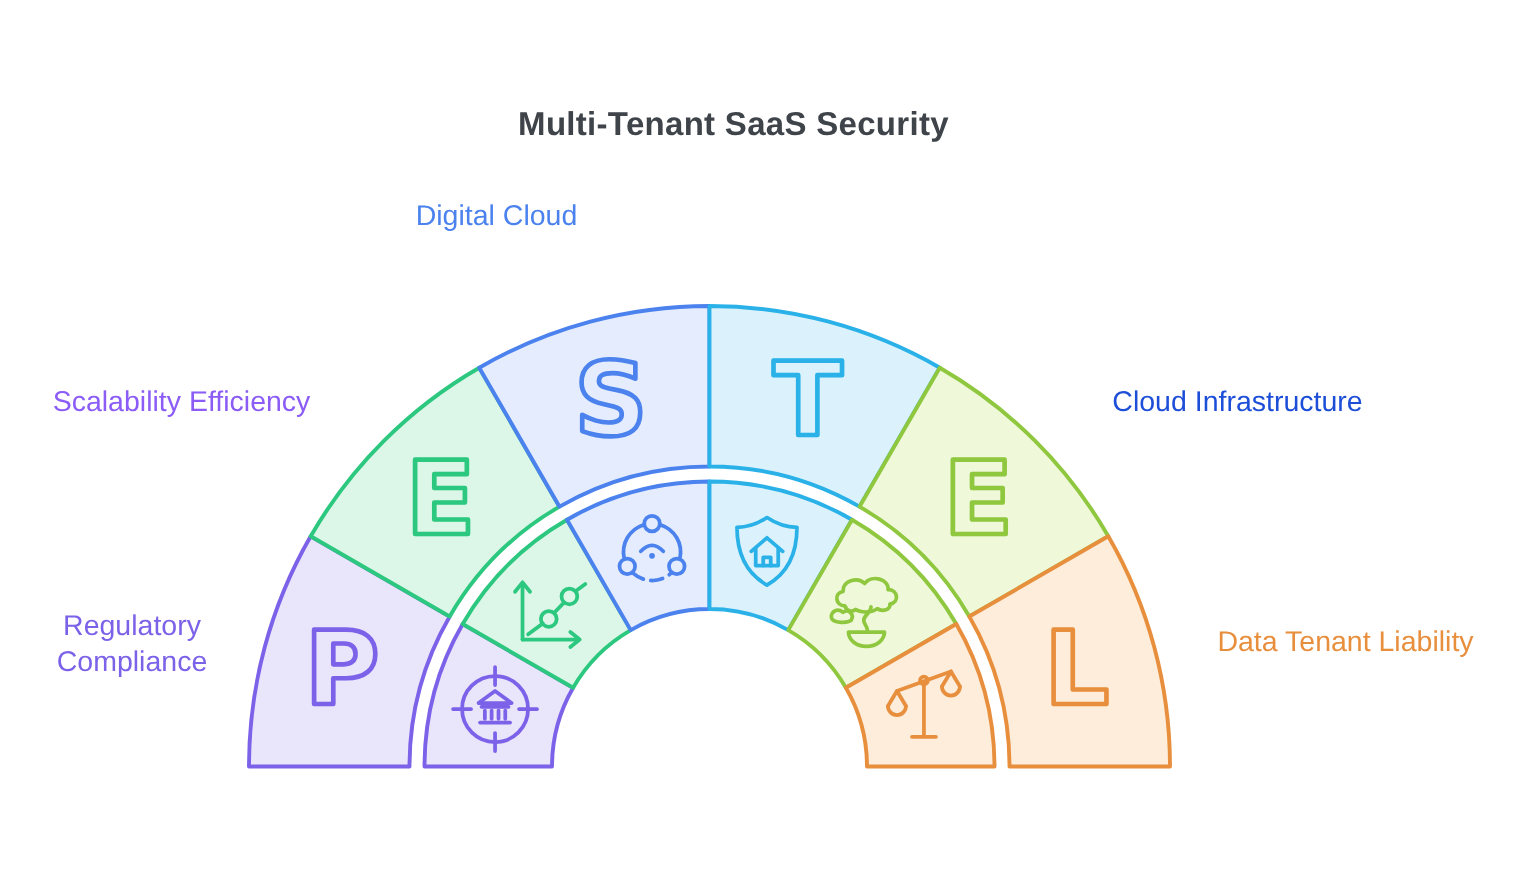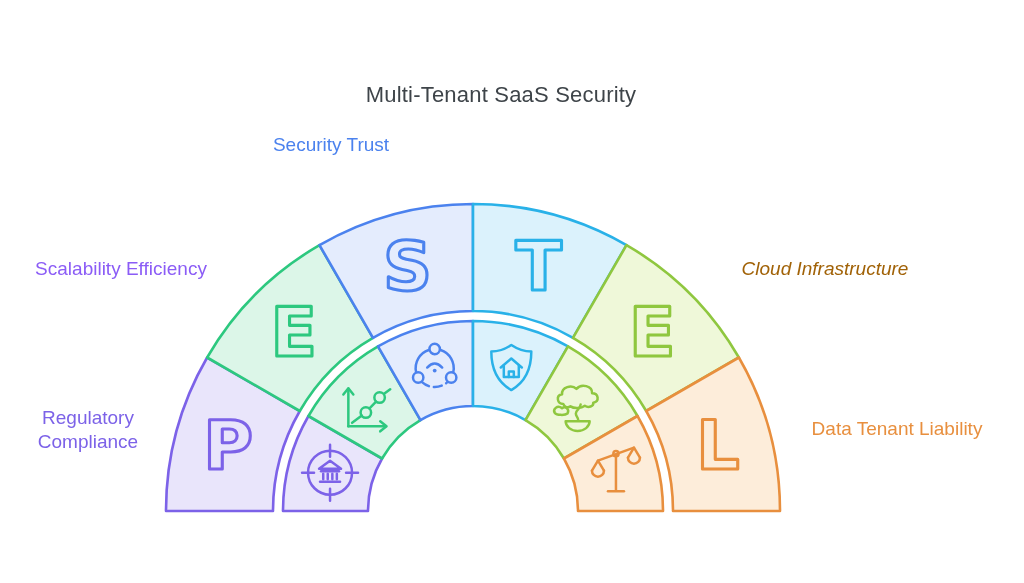--- a/index.html
+++ b/index.html
@@ -3,21 +3,21 @@
 <meta charset="utf-8">
 <style>
   html,body{margin:0;padding:0;}
   body{
     width:1024px;height:583px;background:#ffffff;overflow:hidden;position:relative;
     font-family:"Liberation Sans","DejaVu Sans",sans-serif;
   }
   .stage{position:absolute;inset:0;}
   .title{
     position:absolute;left:485px;top:79px;transform:translate(-50%,-50%);
-    font-size:22px;font-weight:normal;letter-spacing:.2px;white-space:nowrap;margin:16px;
+    font-size:22px;font-weight:bold;letter-spacing:.2px;white-space:nowrap;margin:4px;
   }
   .seg-label{
     position:absolute;transform:translate(-50%,-50%);
     font-size:19px;font-weight:500;text-align:center;white-space:nowrap;line-height:1.25;
   }
   .lbl-digital{left:331px;top:145px;}
   .lbl-tenant{left:617px;top:145px;}
   .lbl-scalability{left:121px;top:269px;}
   .lbl-cloud{left:825px;top:269px;}
   .lbl-regulatory{left:88px;top:430px;width:130px;white-space:normal;}
@@ -26,23 +26,23 @@
     font-family:"DejaVu Sans","Liberation Sans",sans-serif;
     font-weight:bold;
   }
 </style>
 </head>
 <body>
 
 <div class="stage">
   <h1 class="title" style="color: rgb(62, 68, 73);">Multi-Tenant SaaS Security</h1>
 
-  <div class="seg-label lbl-digital" style="color: rgb(75, 130, 238);">Security Trust</div>
+  <div class="seg-label lbl-digital" style="color: rgb(75, 130, 238);">Digital Cloud</div>
   <div class="seg-label lbl-scalability" style="color: #8b5cf6;">Scalability Efficiency</div>
-  <div class="seg-label lbl-cloud" style="color: #a16207; font-style: italic;">Cloud Infrastructure</div>
+  <div class="seg-label lbl-cloud" style="color: #1d4ed8;">Cloud Infrastructure</div>
   <div class="seg-label lbl-regulatory" style="color: rgb(124, 98, 232);">Regulatory Compliance</div>
   <div class="seg-label lbl-databreach" style="color: rgb(232, 143, 62);">Data Tenant Liability</div>
 
   <svg id="arch" width="1024" height="583" viewBox="0 0 1024 583">
   <g>
     <path d="M 166.00 511.00 A 307 307 0 0 1 207.13 357.50 L 299.79 411.00 A 200 200 0 0 0 273.00 511.00 Z" fill="#e9e5fb" stroke="#7c62e8" stroke-width="2.6" stroke-linejoin="round"></path>
     <path d="M 283.00 511.00 A 190 190 0 0 1 308.46 416.00 L 382.07 458.50 A 105 105 0 0 0 368.00 511.00 Z" fill="#e9e5fb" stroke="#7c62e8" stroke-width="2.6" stroke-linejoin="round"></path>
     <text x="228.14" y="469.39" text-anchor="middle" font-size="68" fill="none" stroke="#7c62e8" stroke-width="3.1" stroke-linejoin="round">P</text>
     <g transform="translate(330.04,472.69) scale(1)" fill="none" stroke="#7c62e8" color="#7c62e8" stroke-width="2.50" stroke-linecap="round" stroke-linejoin="round">
 

